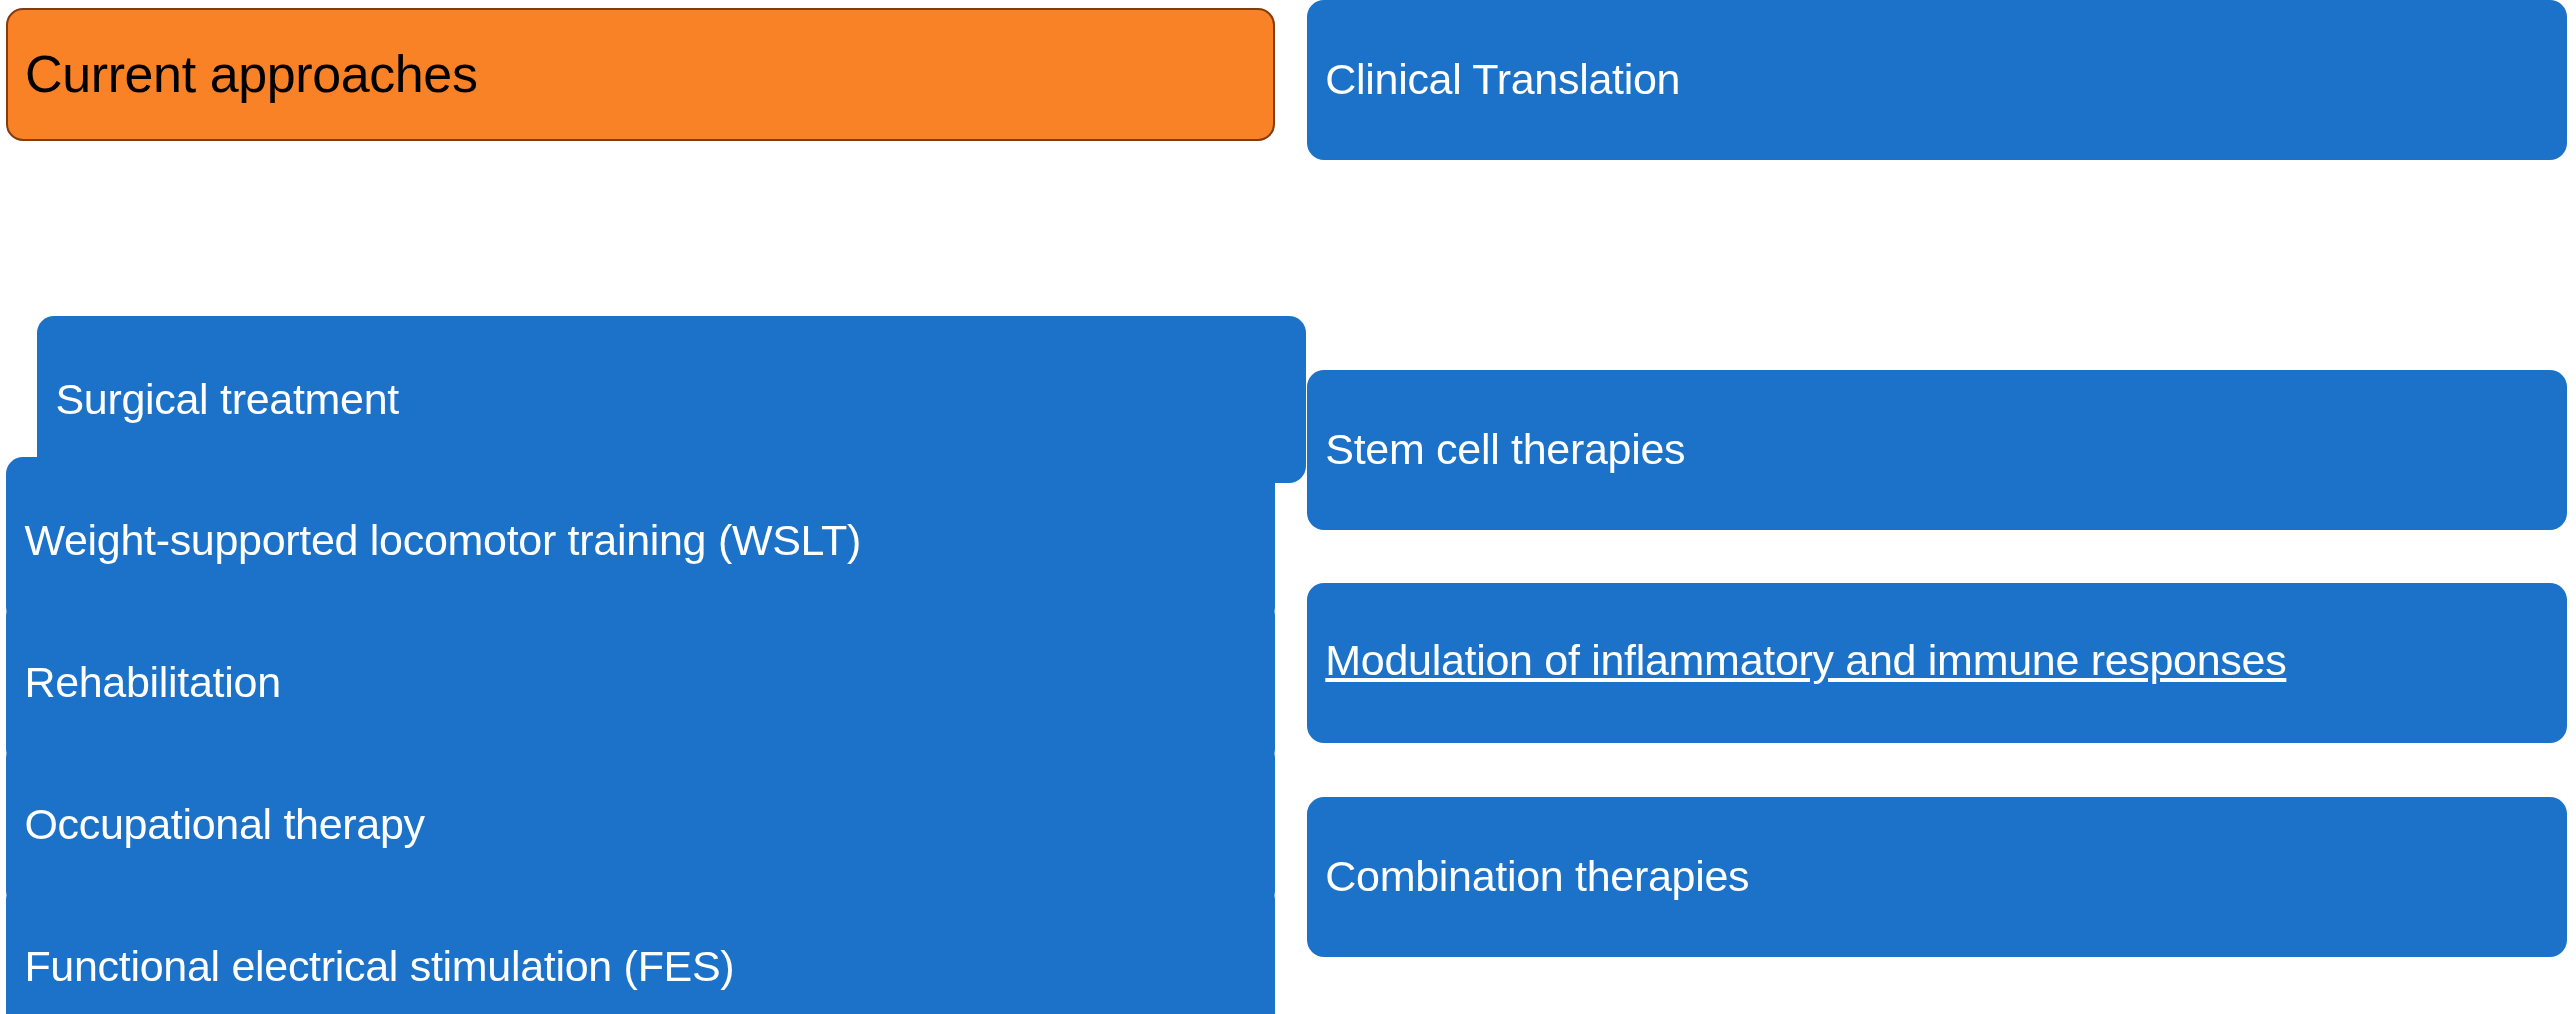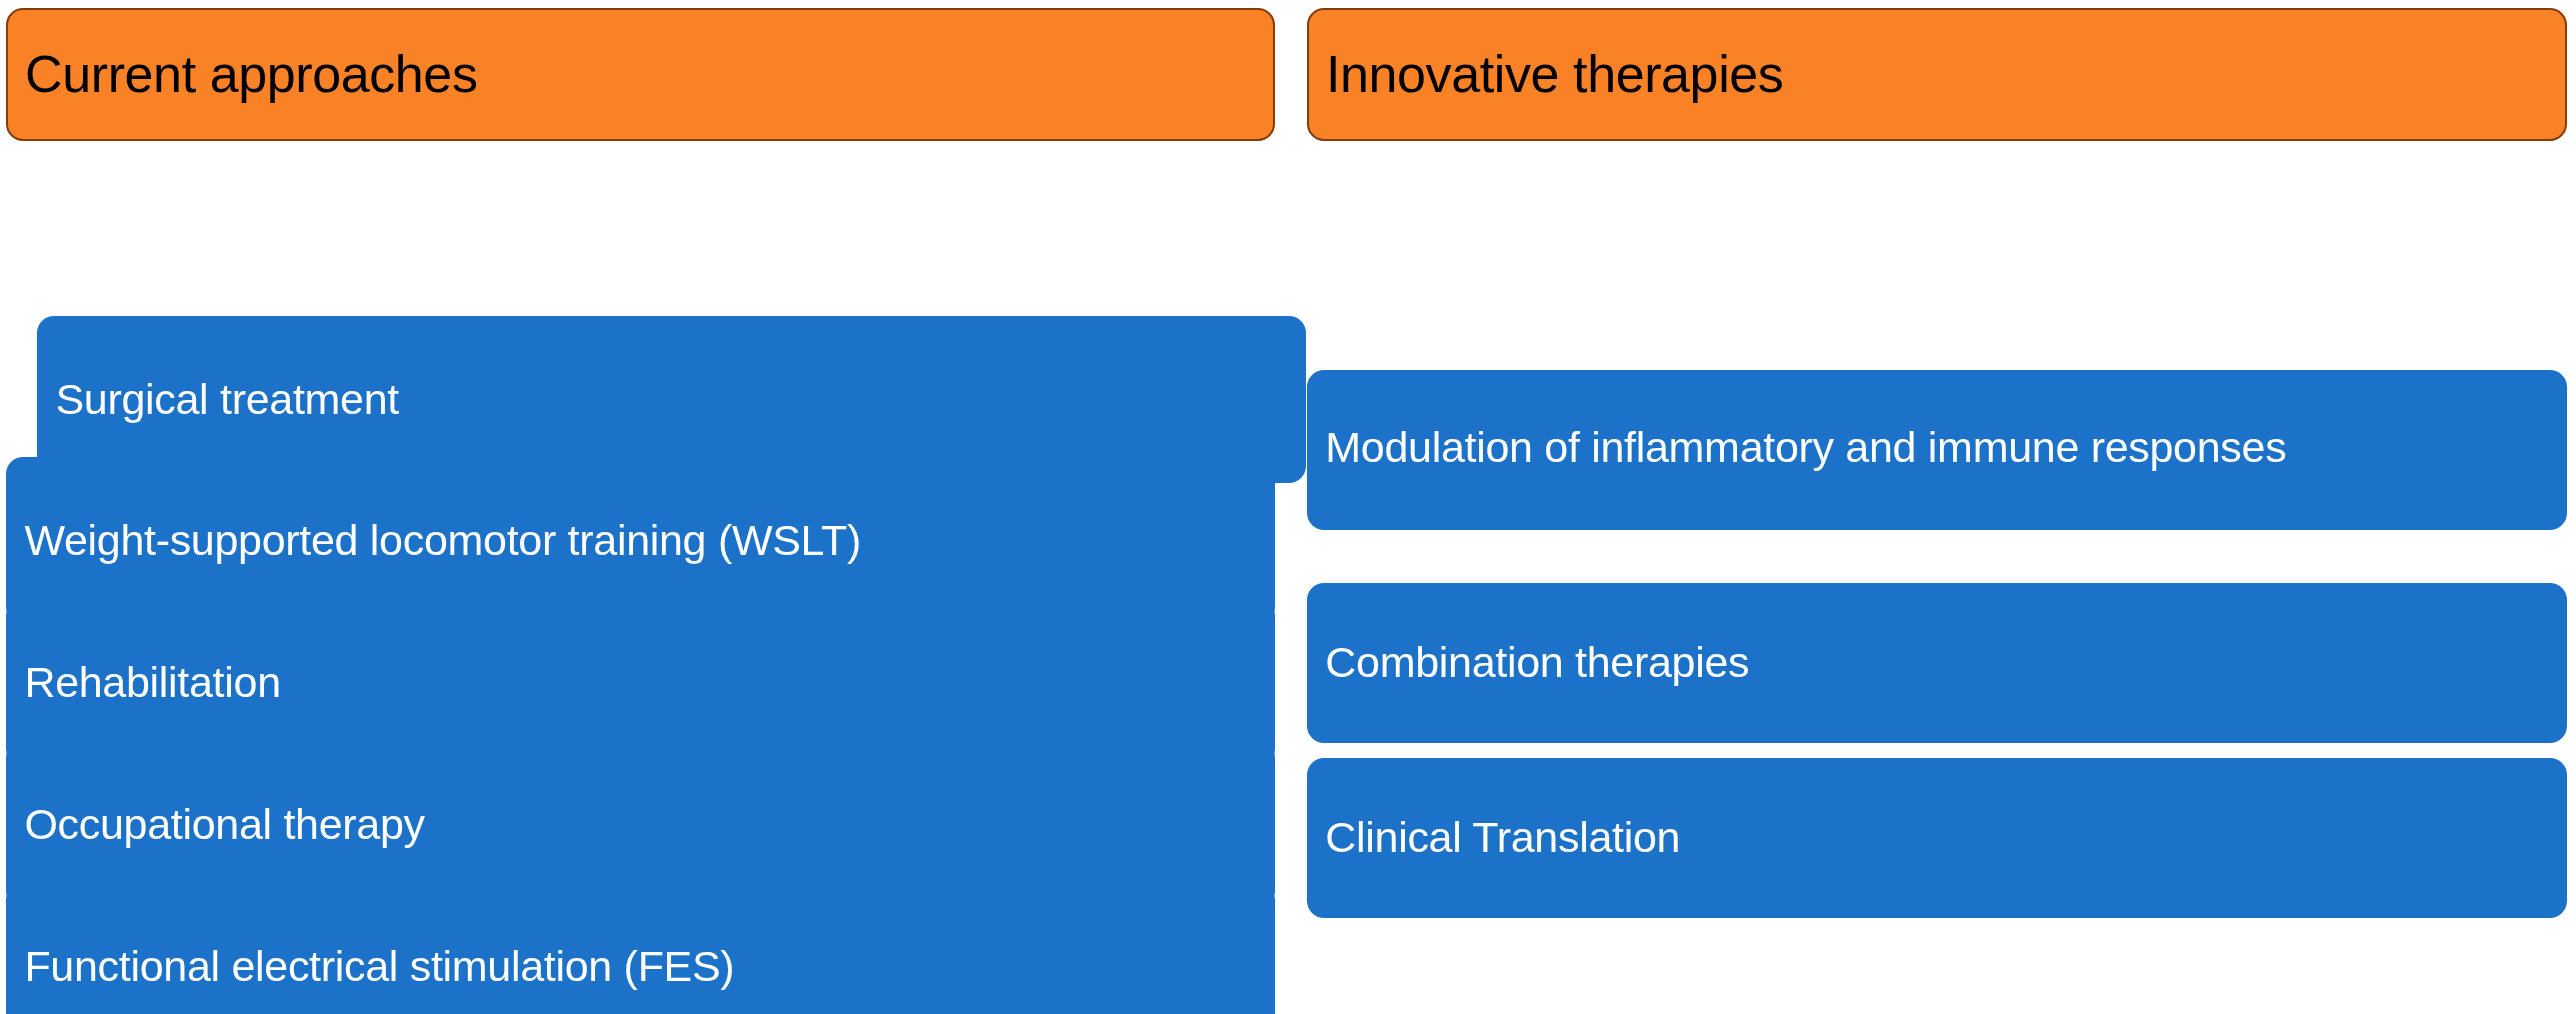--- a/index.html
+++ b/index.html
@@ -86,24 +86,24 @@
   #column-left  .item-box:nth-of-type(3) { top: 457px; }
   #column-left  .item-box:nth-of-type(4) { top: 599px; }
   #column-left  .item-box:nth-of-type(5) { top: 741px; }
   #column-left  .item-box:nth-of-type(6) { top: 883px; }
 
   
   #column-right .item-box { height: 160px; }
   #column-right .item-box:nth-of-type(1) { top: 156px; }
   #column-right .item-box:nth-of-type(2) { top: 370px; }
   #column-right .item-box:nth-of-type(3) { top: 583px; }
-  #column-right .item-box:nth-of-type(4) { top: 758px; text-align: right; }
+  #column-right .item-box:nth-of-type(4) { top: 797px; text-align: right; }
 
   
-  #column-right .item-box.is-multiline .item-label { margin-top: -4.6px; }
+  #column-right .item-box.is-multiline .item-label { margin-top: -4.6px; text-decoration: underline; }
 </style>
 </head>
 <body>
 
 <div id="board">
 
   <div class="column" id="column-left">
 
     <div class="header-box">
       <span class="header-label">Current approaches</span>
@@ -131,20 +131,23 @@
     </div>
 
   </div>
 
   <div class="column" id="column-right">
 
     <div class="header-box">
       <span class="header-label">Innovative therapies</span>
     </div>
 
+    <div class="item-box">
+      <span class="item-label">Stem cell therapies</span>
+    </div>
 
     <div class="item-box is-multiline">
       <span class="item-label">Modulation of inflammatory and immune responses</span>
     </div>
 
     <div class="item-box">
       <span class="item-label">Combination therapies</span>
     </div>
 
     <div class="item-box">

